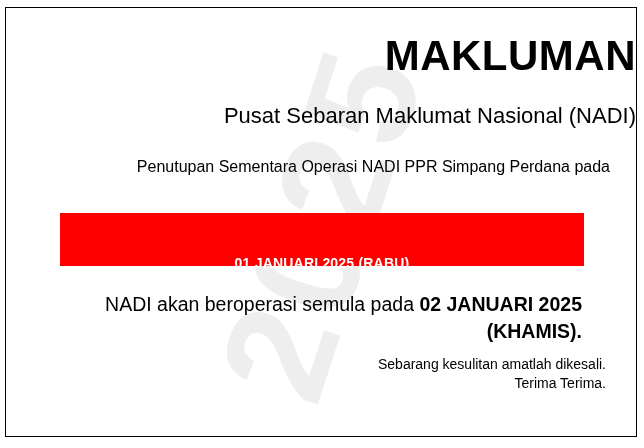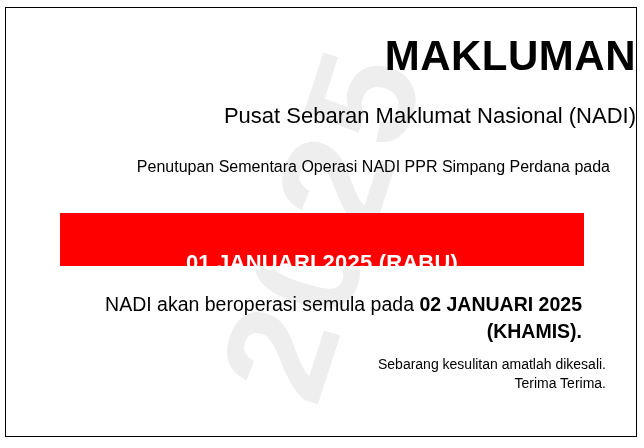--- a/index.html
+++ b/index.html
@@ -99,21 +99,21 @@
     width: 524px;
     height: 53px;
     background: #ff0000;
     display: flex;
     flex-direction: column;
     align-items: center;
     justify-content: center;
   }
   .banner-line {
     color: #ffffff;
-    font-size: 22px;
+    font-size: 14px;
     font-weight: bold;
     line-height: 1.22;
     letter-spacing: 0.2px;
     white-space: nowrap;
     margin-top: 48px;
   }
 
   #reopen-line {
     position: absolute;
     left: 40px;

